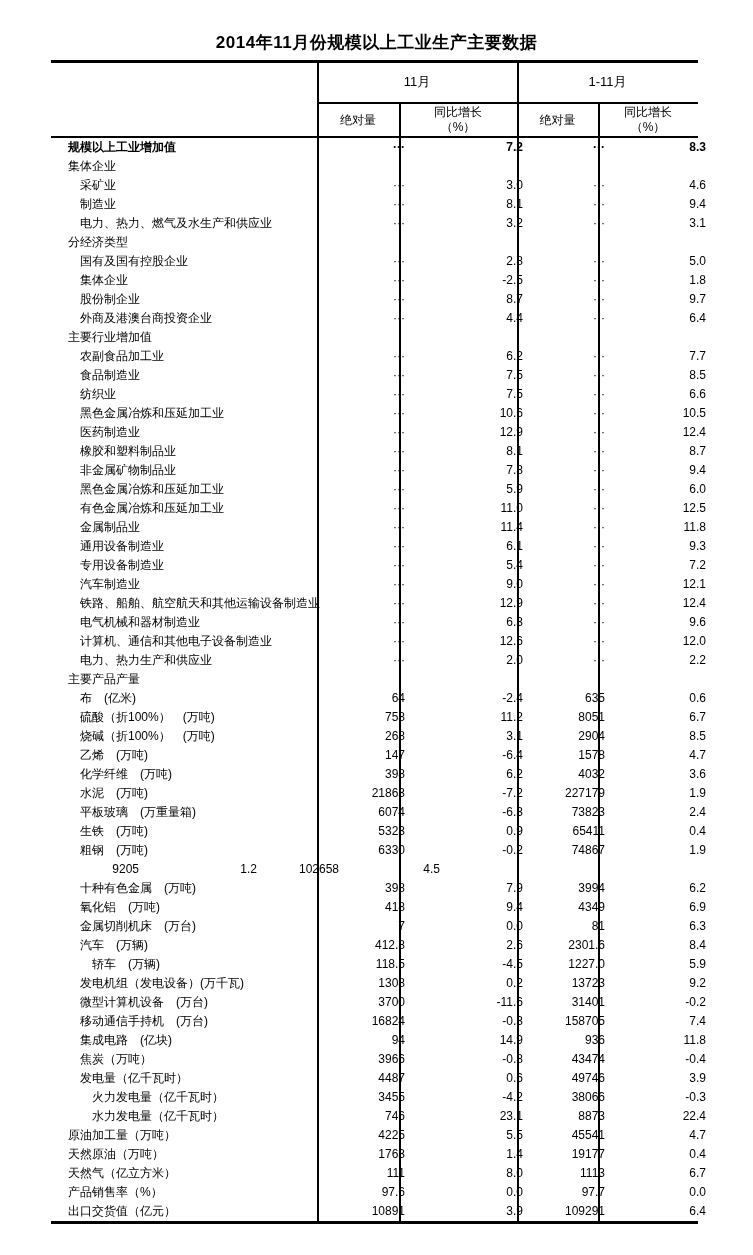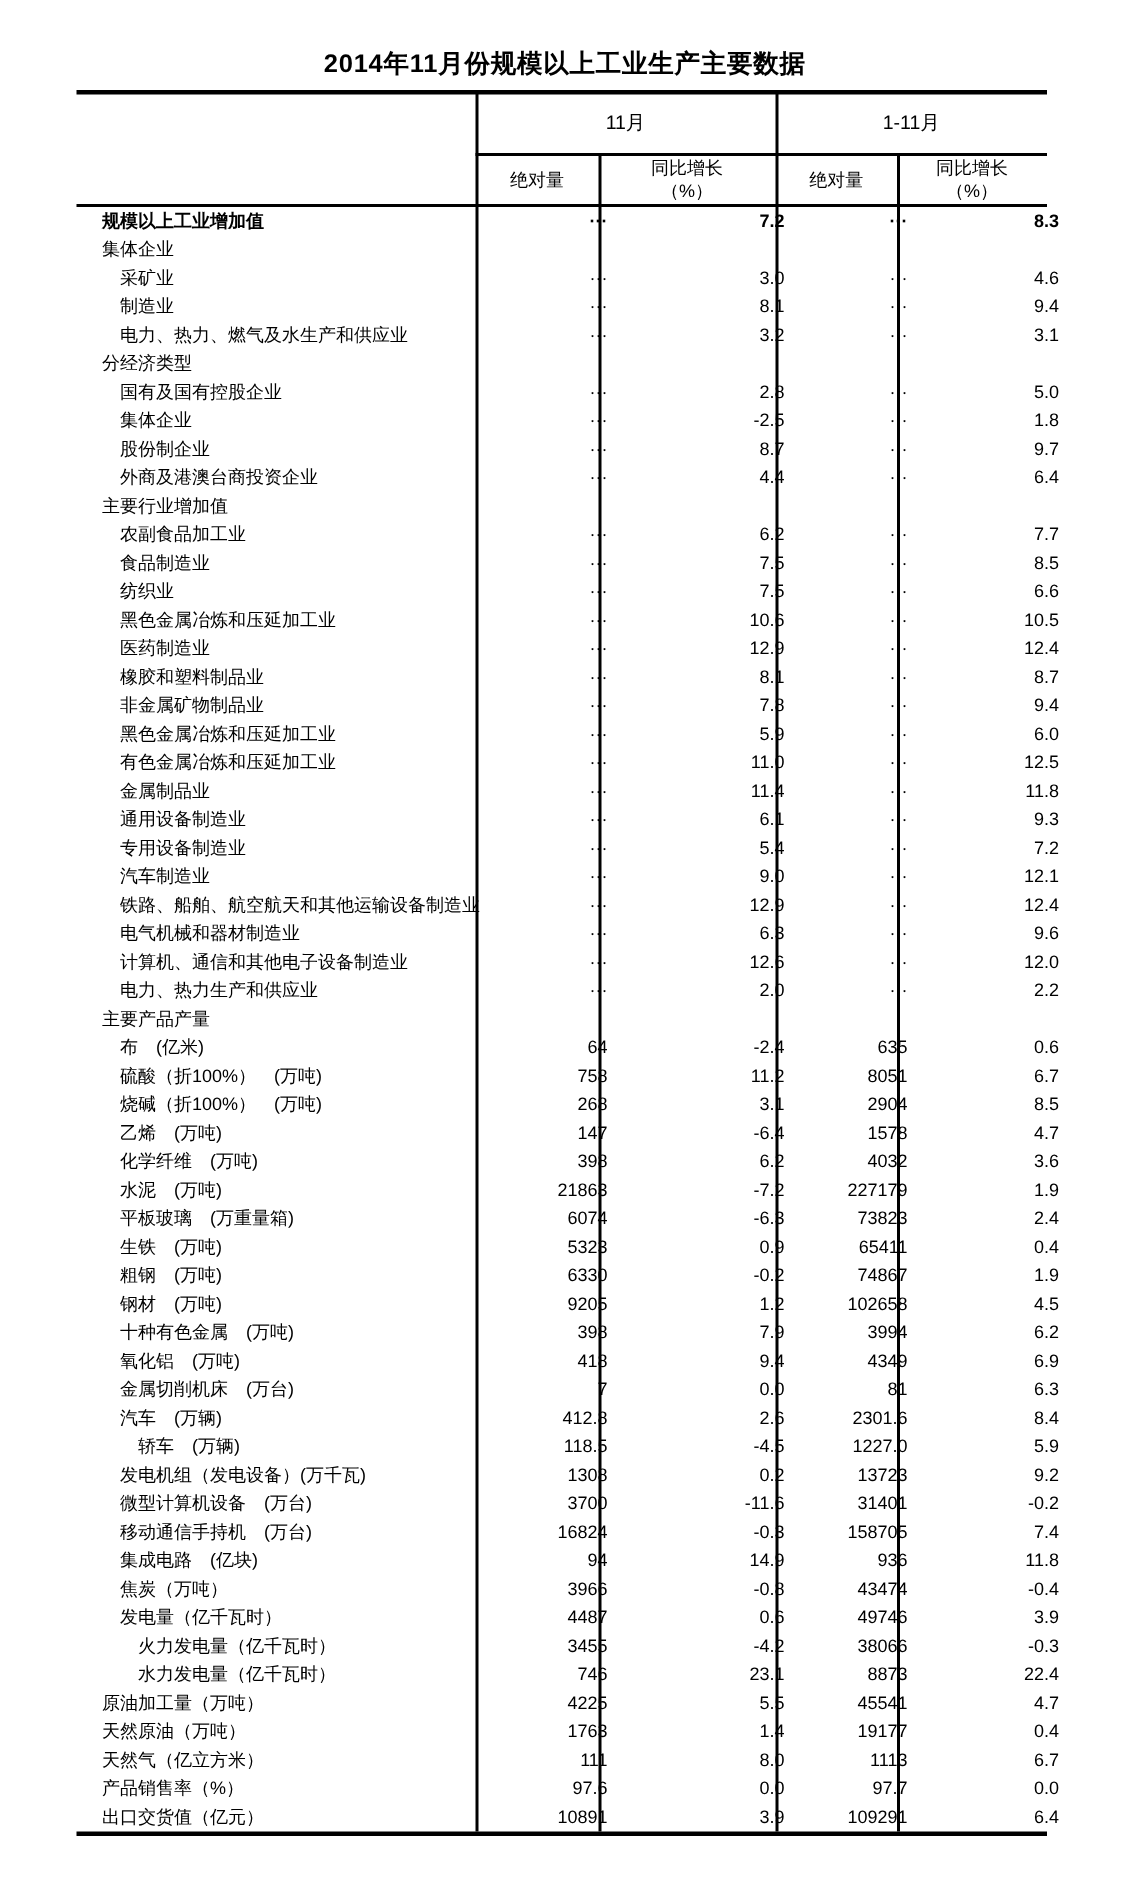--- a/index.html
+++ b/index.html
@@ -335,21 +335,20 @@
           <div class="c c4">0.4</div>
         </div>
         <div class="row">
           <div class="c c0 i1">粗钢　(万吨)</div>
           <div class="c c1">6330</div>
           <div class="c c2">-0.2</div>
           <div class="c c3">74867</div>
           <div class="c c4">1.9</div>
         </div>
         <div class="row">
-          <div class="c c0 i1">钢材　(万吨)</div>
           <div class="c c1">9205</div>
           <div class="c c2">1.2</div>
           <div class="c c3">102658</div>
           <div class="c c4">4.5</div>
         </div>
         <div class="row">
           <div class="c c0 i1">十种有色金属　(万吨)</div>
           <div class="c c1">398</div>
           <div class="c c2">7.9</div>
           <div class="c c3">3994</div>

